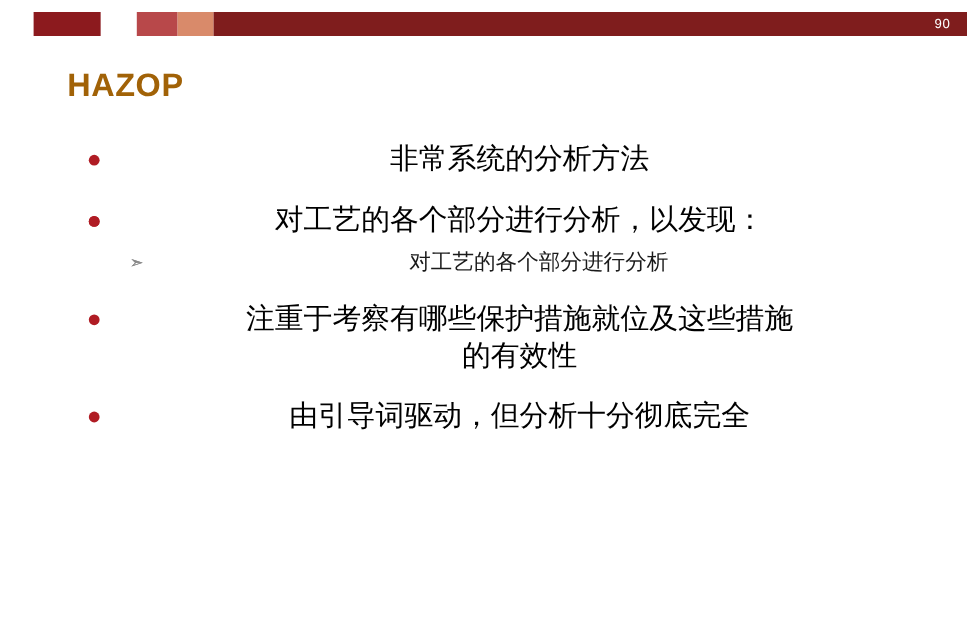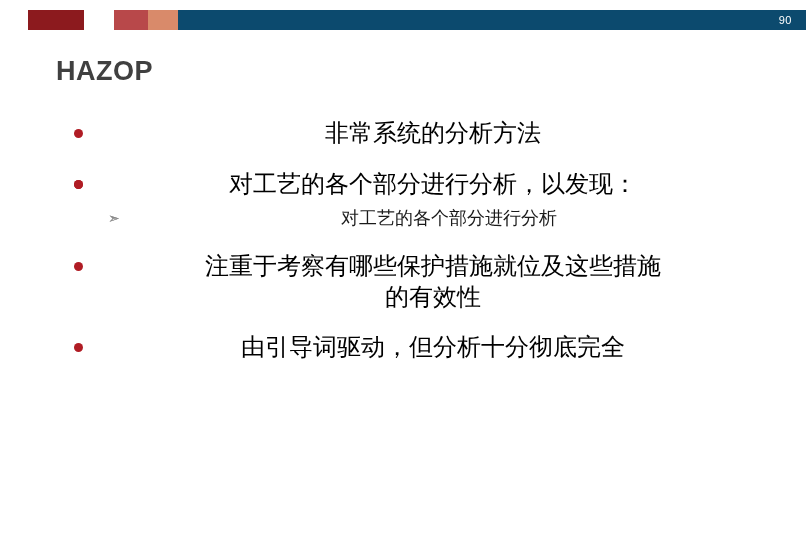--- a/index.html
+++ b/index.html
@@ -27,36 +27,36 @@
     height: 20px;
     display: flex;
   }
   .topbar .seg {
     height: 100%;
   }
   .seg-a { width: 56px; background: #8c1a1e; }
   .seg-b { width: 30px; background: #ffffff; }
   .seg-c { width: 34px; background: #b8484a; }
   .seg-d { width: 30px; background: #d98a6a; }
-  .seg-e { flex: 1; background: #0c4a6e; position: relative; }
+  .seg-e { flex: 1; background: #7f1d1d; position: relative; }
   .page-number {
     position: absolute;
     right: 14px;
     top: 50%;
     transform: translateY(-50%);
     color: #ffffff;
     font-size: 11px;
     font-family: "Liberation Sans", sans-serif;
     letter-spacing: 0.5px;
   }
   .title {
     position: absolute;
     top: 56px;
     left: 56px;
-    color: #404040;
+    color: #a16207;
     font-size: 27px;
     font-weight: bold;
     letter-spacing: 0.5px;
     font-family: "Liberation Sans", sans-serif;
   }
   .content {
     position: absolute;
     top: 118px;
     left: 64px;
     right: 40px;

